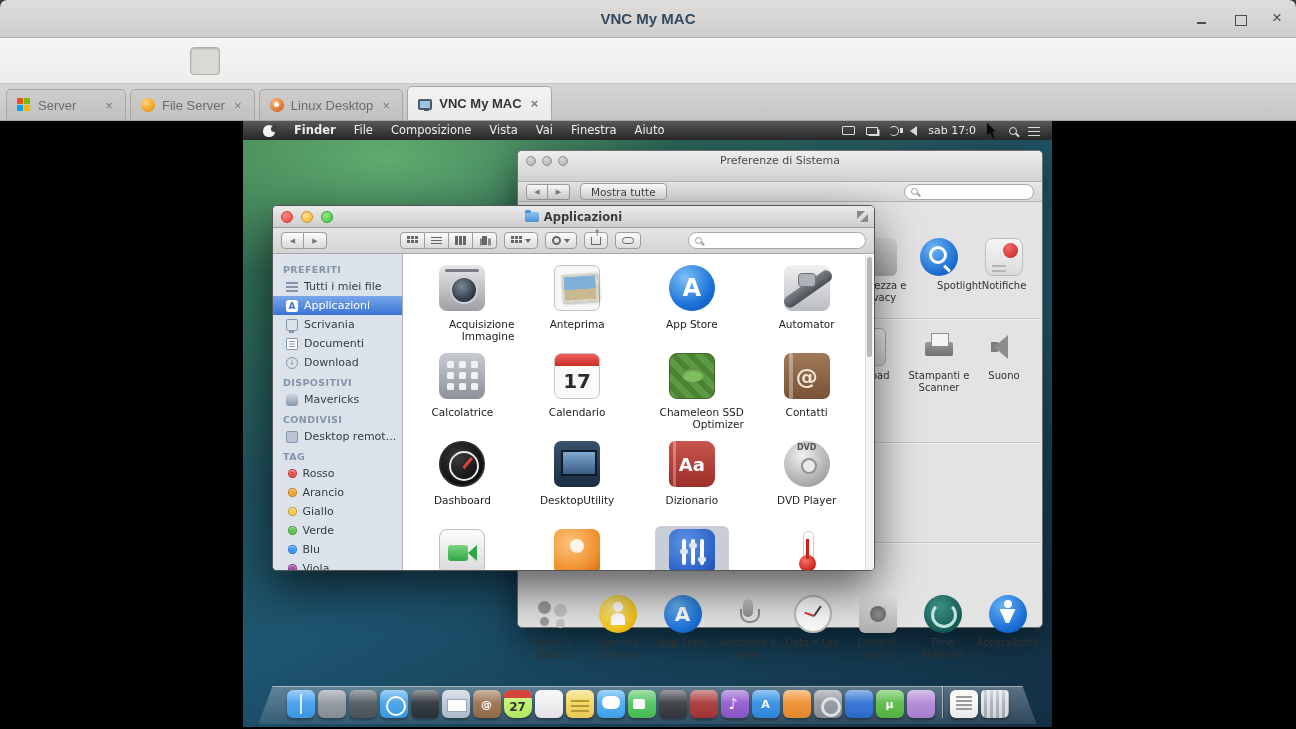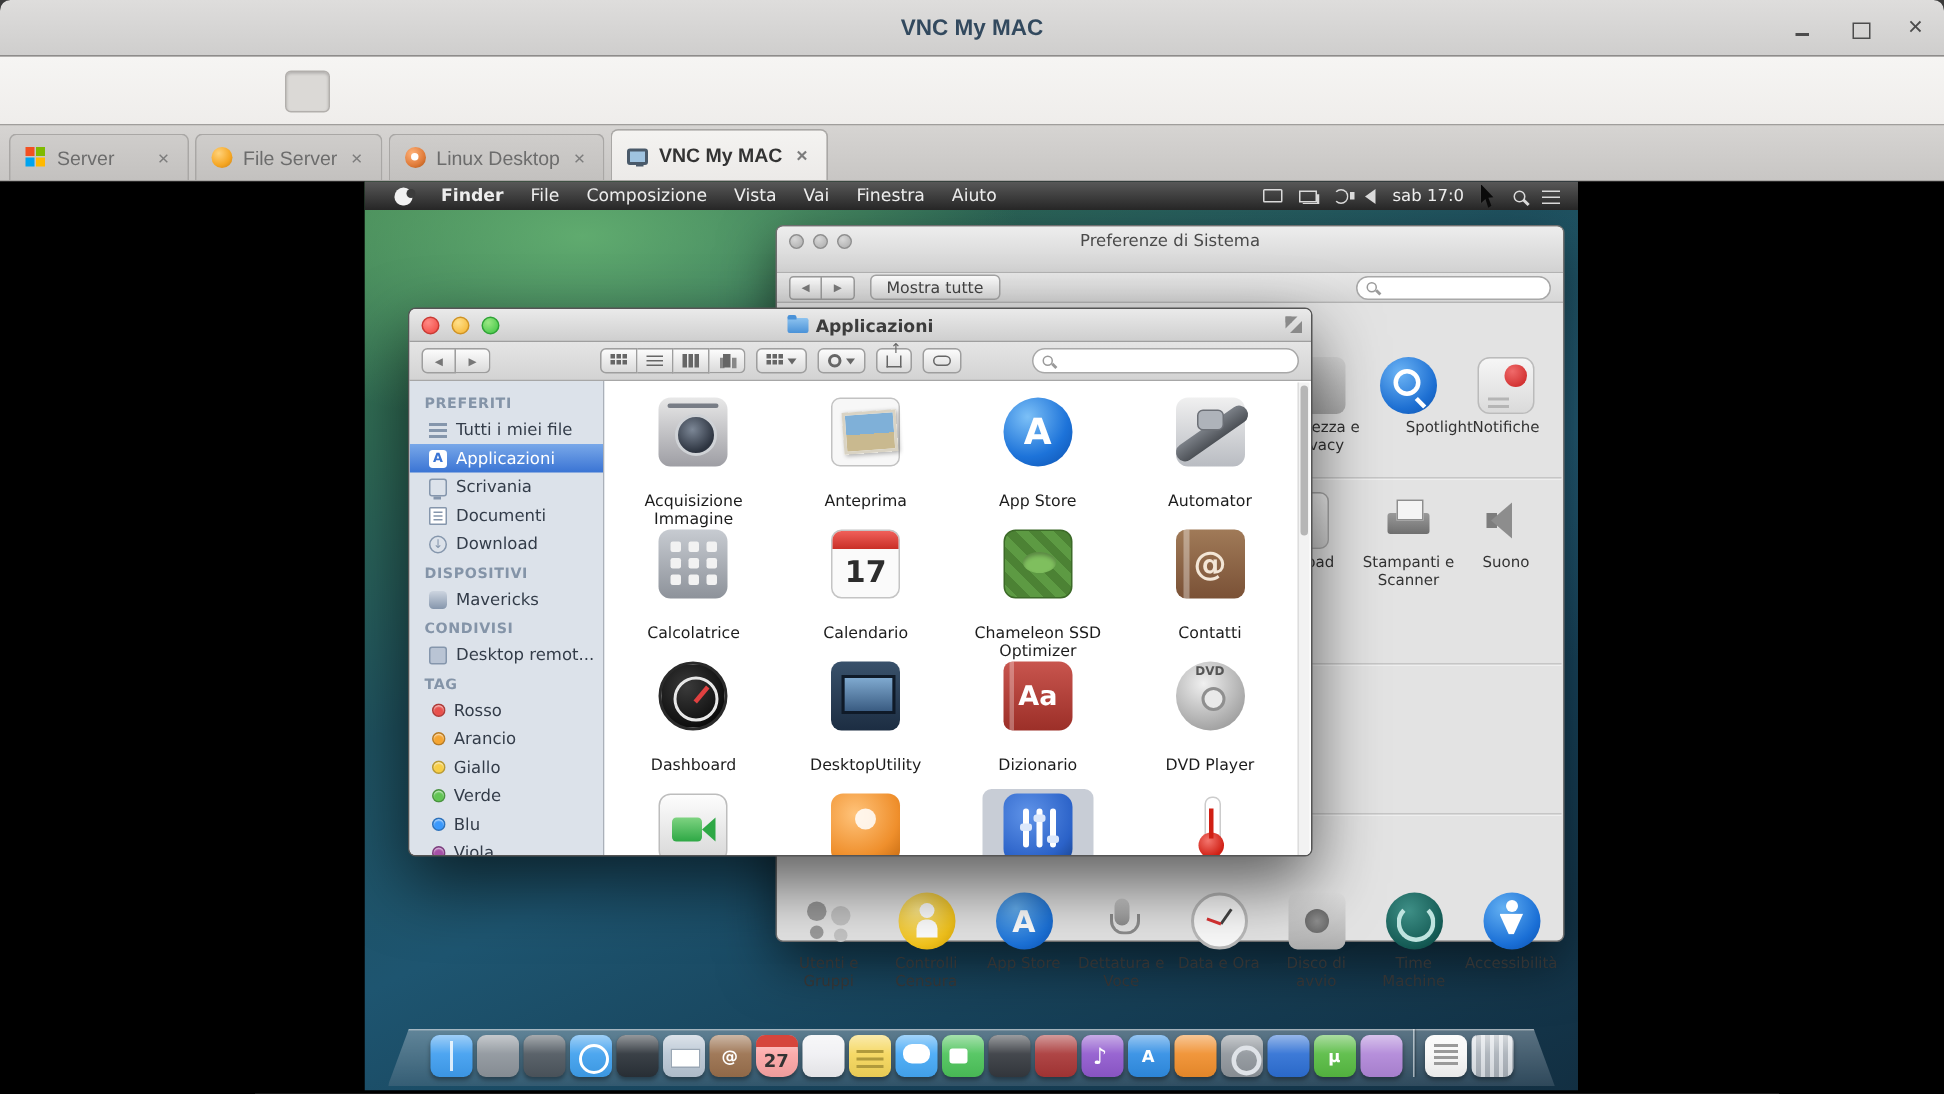--- a/index.html
+++ b/index.html
@@ -214,21 +214,21 @@
   .disk-icon { background:linear-gradient(#cdd5e0,#8596ac); border-radius:3px; }
   .remote-icon { border:1.5px solid #8596ac; border-radius:2px; background:#b9c4d4; }
   .tag-dot { width:9px; height:9px; border-radius:50%; border:1px solid rgba(0,0,0,.25); box-shadow:inset 0 1px 1px rgba(255,255,255,.6); flex:none; margin-left:1.5px; }
   .f-main { flex:1; position:relative; background:#fff; overflow:hidden; }
   .apps-grid { position:absolute; left:2px; top:8px; right:10px; display:grid;
     grid-template-columns:repeat(4,1fr); grid-auto-rows:88px; }
   .app-cell { display:flex; flex-direction:column; align-items:center; }
   .tile { padding:3px 14px; border-radius:6px; }
   .tile.selected { background:#c8cdd6; }
   .app-icon { width:46px; height:46px; position:relative; display:flex; align-items:center; justify-content:center; }
-  .app-label { margin-top:14px; font-size:10.5px; line-height:12px; color:#1c1c1c; text-align:center; max-width:104px; }
+  .app-label { margin-top:4px; font-size:10.5px; line-height:12px; color:#1c1c1c; text-align:right; max-width:104px; }
   .app-glyph { position:relative; z-index:3; color:#fff; font-weight:bold; }
   .f-scrollbar { position:absolute; right:1px; top:1px; width:8px; height:315px; background:#f2f2f2; border-left:1px solid #ddd; }
   .f-thumb { position:absolute; left:1px; right:1px; top:2px; height:100px; background:#b6b6b6; border-radius:4px; }
 
   
   .imagecapture-icon { border-radius:8px; background:linear-gradient(#e8e8e8,#9e9ea4); }
   .imagecapture-icon::before { content:""; position:absolute; left:11px; top:11px; width:24px; height:24px; border-radius:50%;
     background:radial-gradient(circle at 40% 35%,#7c8796,#2d3440 70%); border:2px solid #cfd2d6; }
   .imagecapture-icon::after { content:""; position:absolute; left:6px; top:4px; width:34px; height:3px; background:#787d86; border-radius:2px; }
   .preview-icon { border-radius:6px; background:#f7f7f7; border:1px solid #c2c2c2; }
@@ -879,21 +879,21 @@
               </span>
 
               <span class="dock-item mail-dock-icon" style="background: rgb(185, 198, 212);">
                 <span class="dock-glyph"></span>
               </span>
 
               <span class="dock-item contacts-dock-icon" style="background: rgb(153, 111, 76);">
                 <span class="dock-glyph">@</span>
               </span>
 
-              <span class="dock-item calendar-dock-icon" style="background: #fca5a5; border-radius: 10px;">
+              <span class="dock-item calendar-dock-icon" style="background: #bef264; border-radius: 10px;">
                 <span class="dock-glyph">27</span>
               </span>
 
               <span class="dock-item reminders-dock-icon" style="background: rgb(240, 240, 243);">
                 <span class="dock-glyph"></span>
               </span>
 
               <span class="dock-item notes-dock-icon" style="background: rgb(245, 214, 90);">
                 <span class="dock-glyph"></span>
               </span>

